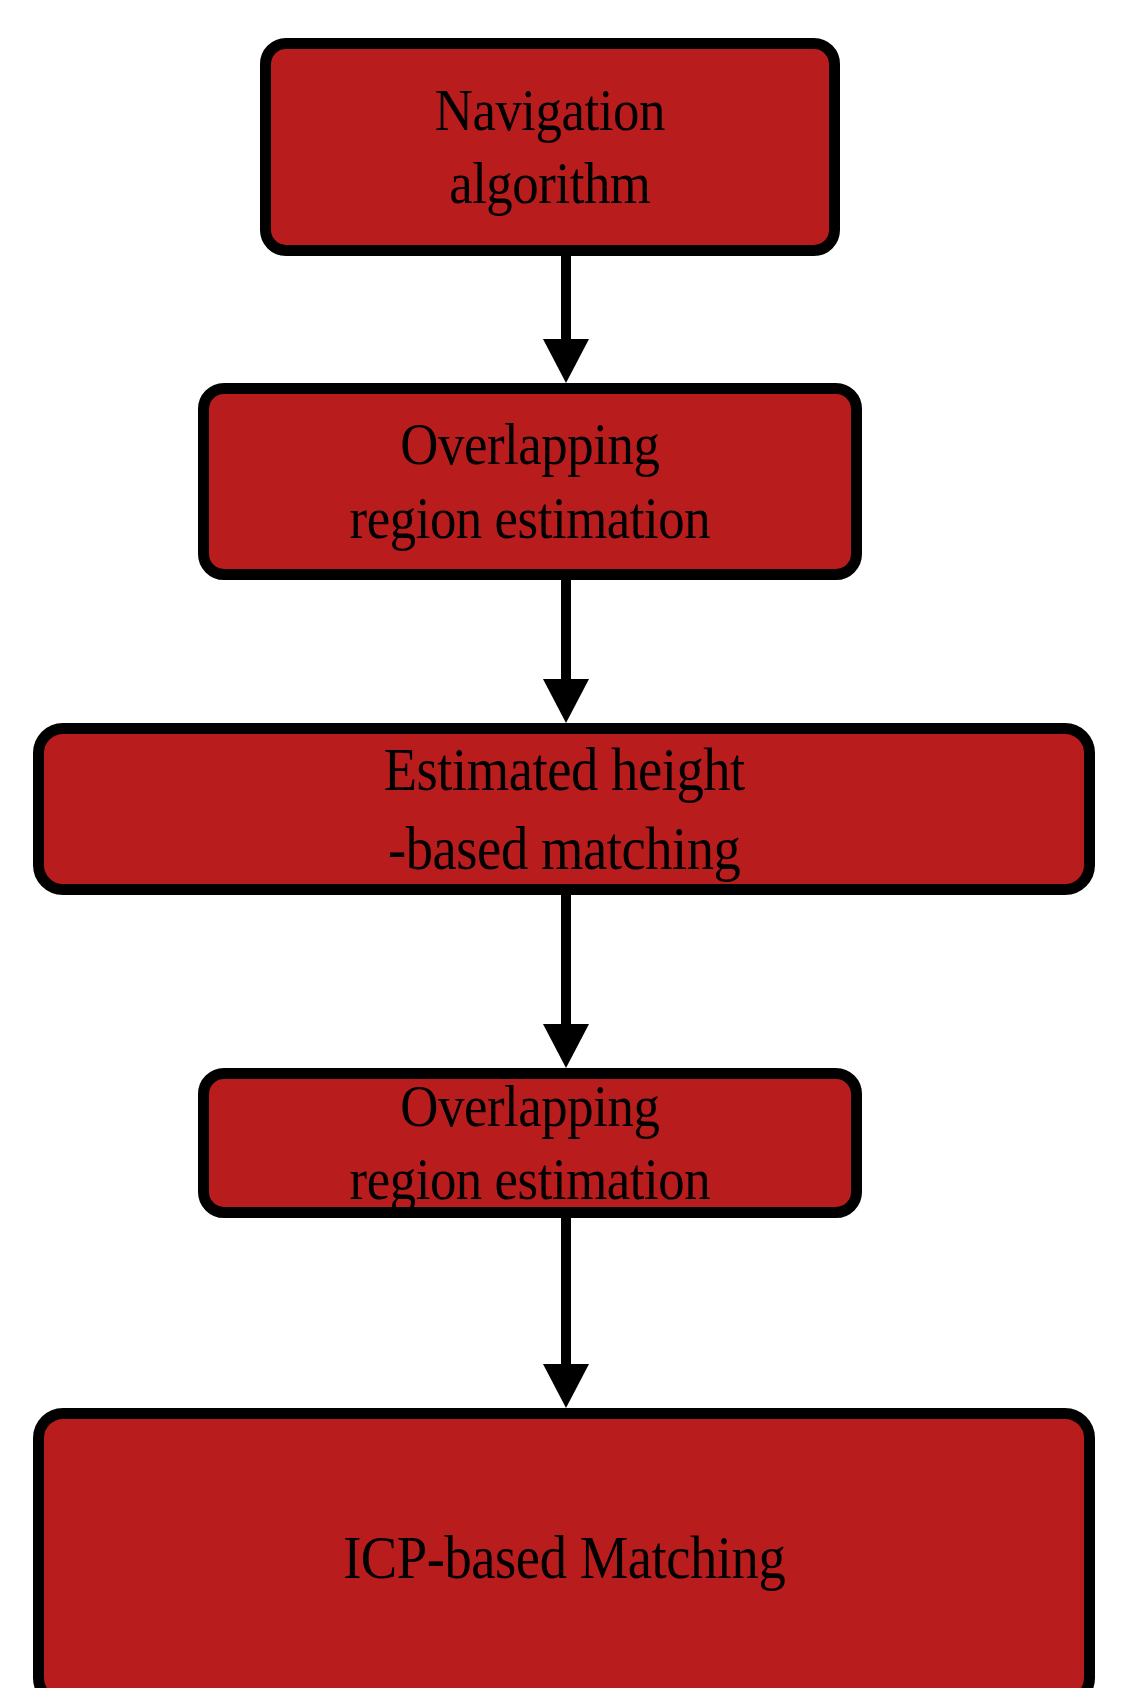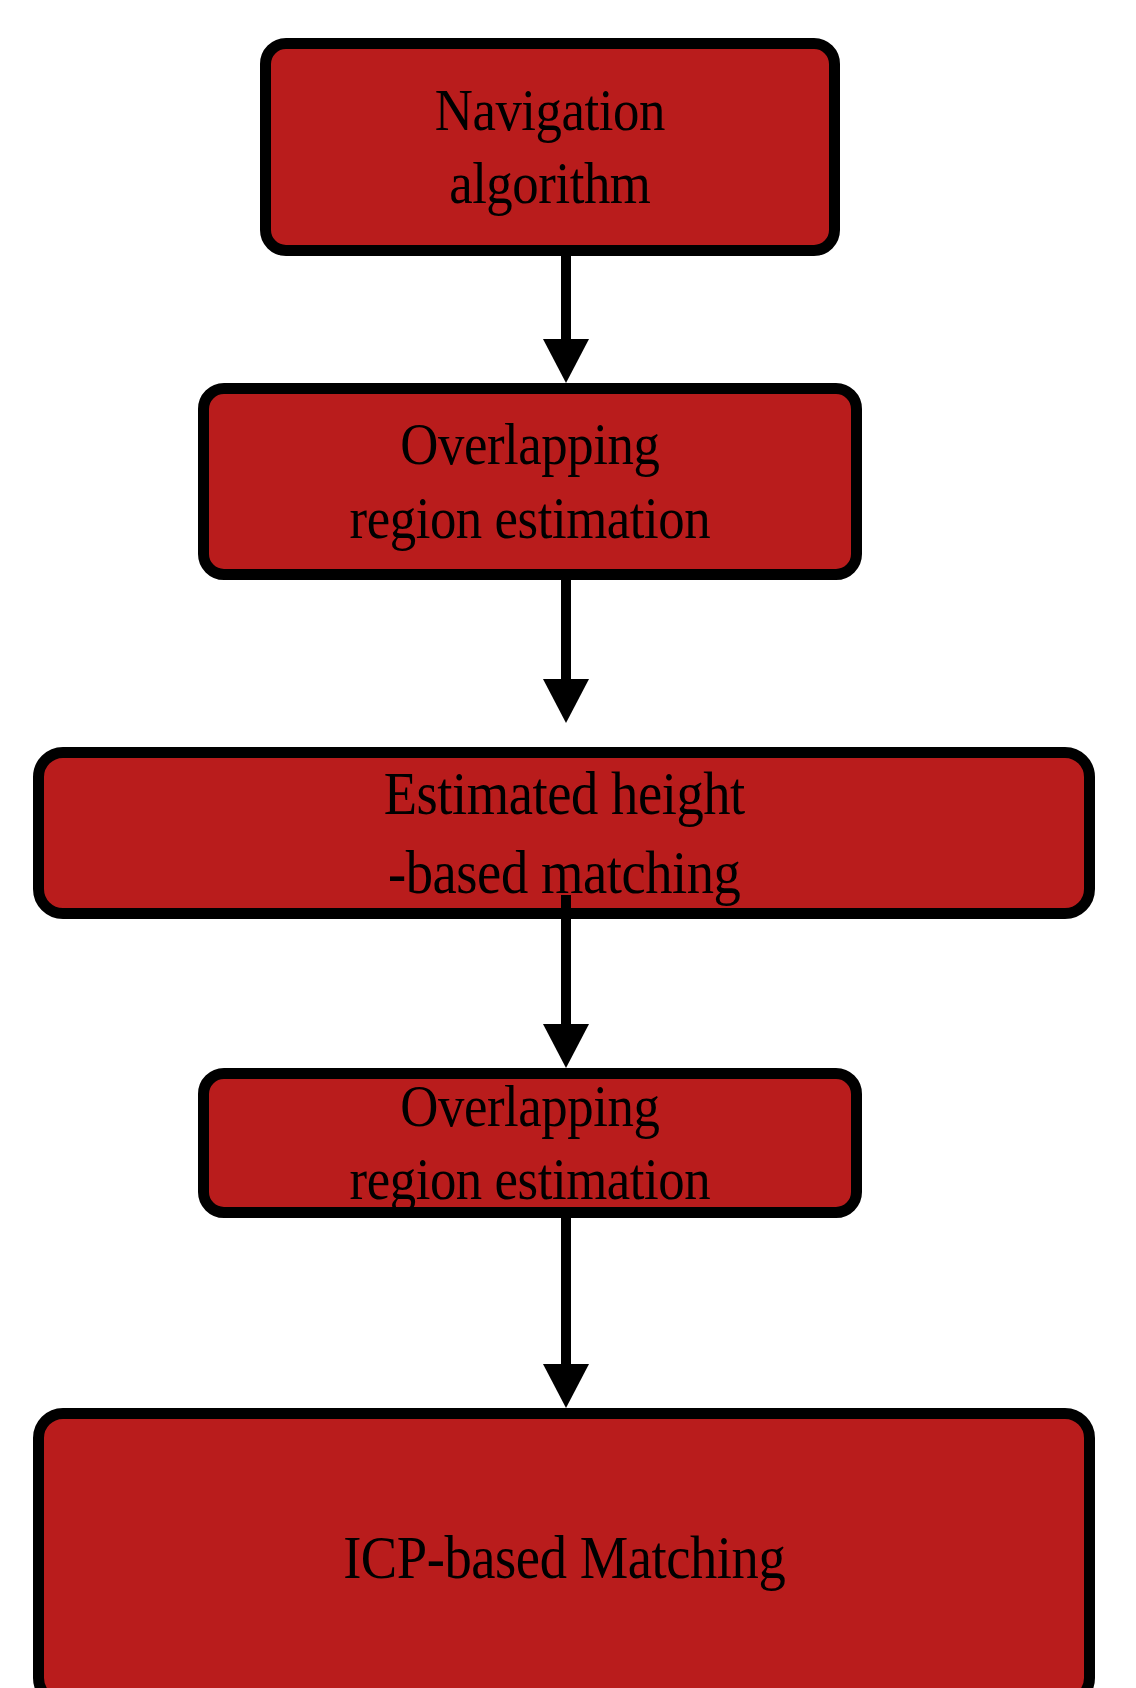--- a/index.html
+++ b/index.html
@@ -36,21 +36,21 @@
     color: #000000;
     font-size: 60px;
     line-height: 1.22;
     letter-spacing: -0.5px;
     white-space: pre-line;
     transform: scaleX(0.88);
   }
   
   #node-1 { left: 260px;  top: 38px;   width: 580px;  height: 218px; }
   #node-2 { left: 198px;  top: 383px;  width: 664px;  height: 197px; }
-  #node-3 { left: 33px;   top: 723px;  width: 1062px; height: 172px; border-radius: 30px; margin-top: 24px; }
+  #node-3 { left: 33px;   top: 723px;  width: 1062px; height: 172px; border-radius: 30px; }
   #node-4 { left: 198px;  top: 1068px; width: 664px;  height: 150px; }
   #node-5 { left: 33px;   top: 1408px; width: 1062px; height: 300px; border-radius: 30px; }
 
   #node-3 .node-label { font-size: 62px; line-height: 1.28; }
   #node-5 .node-label { font-size: 62px; }
 
   
   .connector {
     position: absolute;
     width: 60px;

